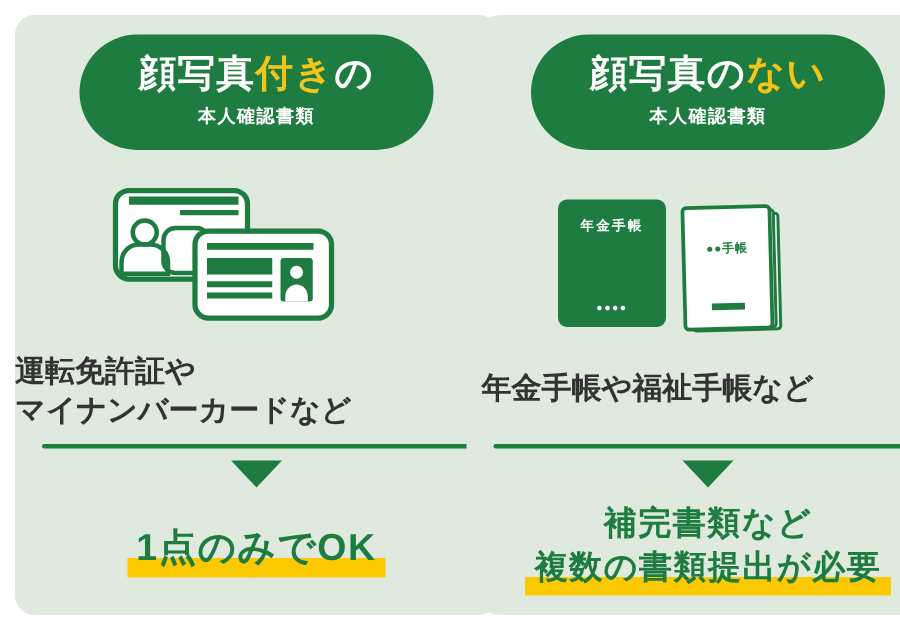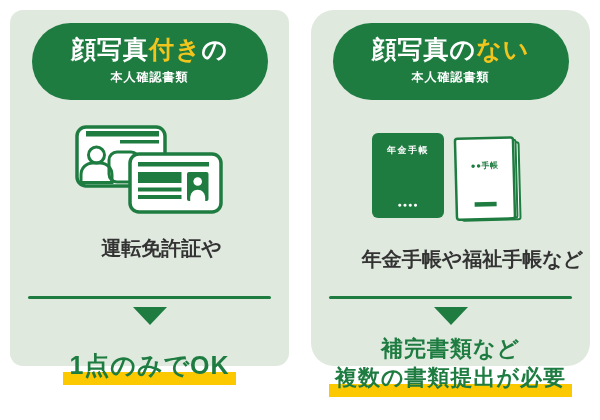--- a/index.html
+++ b/index.html
@@ -3,42 +3,42 @@
 <meta charset="utf-8">
 <style>
   html,body{margin:0;padding:0;}
   body{
     width:600px;height:420px;position:relative;overflow:hidden;
     background:#ffffff;
     font-family:"Liberation Sans","DejaVu Sans",sans-serif;
     -webkit-font-smoothing:antialiased;
   }
   .panel{
-    position:absolute;top:10px;width:279px;height:356px;
-    background:#dfe9de;border-radius:13px;
+    position:absolute;top:10px;width:279px;height:400px;
+    background:#dfe9de;border-radius:13px;padding-left:43px;
   }
   #panel-left{left:10px;}
   #panel-right{left:311px;border-radius:23px;}
 
   .pill{
     position:absolute;top:13px;left:50%;transform:translateX(-50%);
     width:236px;height:77px;background:#1e7c41;border-radius:40px;
     display:flex;flex-direction:column;align-items:center;justify-content:center;
     color:#ffffff;font-weight:bold;text-align:center;
   }
   .pill .l1{font-size:25px;line-height:31px;letter-spacing:1px;white-space:nowrap;}
   .pill .l2{font-size:12px;line-height:24px;letter-spacing:1px;white-space:nowrap;}
   .accent{color:#f2c51d;}
 
   .icon-svg{position:absolute;}
   #panel-left .icon-svg{left:62px;top:112px;}
   #panel-right .icon-svg{left:50px;top:112px;}
 
   .desc{
-    position:absolute;left:12px;width:100%;text-align:center;
+    position:absolute;left:0;width:100%;text-align:left;
     color:#333333;font-size:20px;line-height:26px;font-weight:bold;white-space:nowrap;
   }
   #panel-left .desc{top:225px;}
   #panel-right .desc{top:236px;margin-left:10px;}
 
   .divider{
     position:absolute;left:18px;right:18px;top:286px;height:3px;
     background:#1e7c41;border-radius:2px;
   }
   .arrow-down{
@@ -88,20 +88,21 @@
       <rect x="66" y="65.5" width="43.5" height="4" fill="#1e7c41"></rect>
       <rect x="66" y="73" width="43.5" height="4" fill="#1e7c41"></rect>
       <rect x="115" y="50" width="21.5" height="29" rx="2" fill="#1e7c41"></rect>
       <circle cx="125.7" cy="59.5" r="4.3" fill="#ffffff"></circle>
       <path d="M118.2,79 v-3 c0,-5 3.4,-8.3 7.5,-8.3 c4.1,0 7.5,3.3 7.5,8.3 v3 z" fill="#ffffff"></path>
     </g>
   </svg>
 
   <div class="desc">
     <div>運転免許証や</div>
+    <div>マイナンバーカードなど</div>
   </div>
 
   <div class="divider"></div>
   <div class="arrow-down"></div>
 
   <div class="result">
     <span class="hl">1点のみでOK</span>
   </div>
 </div>
 

